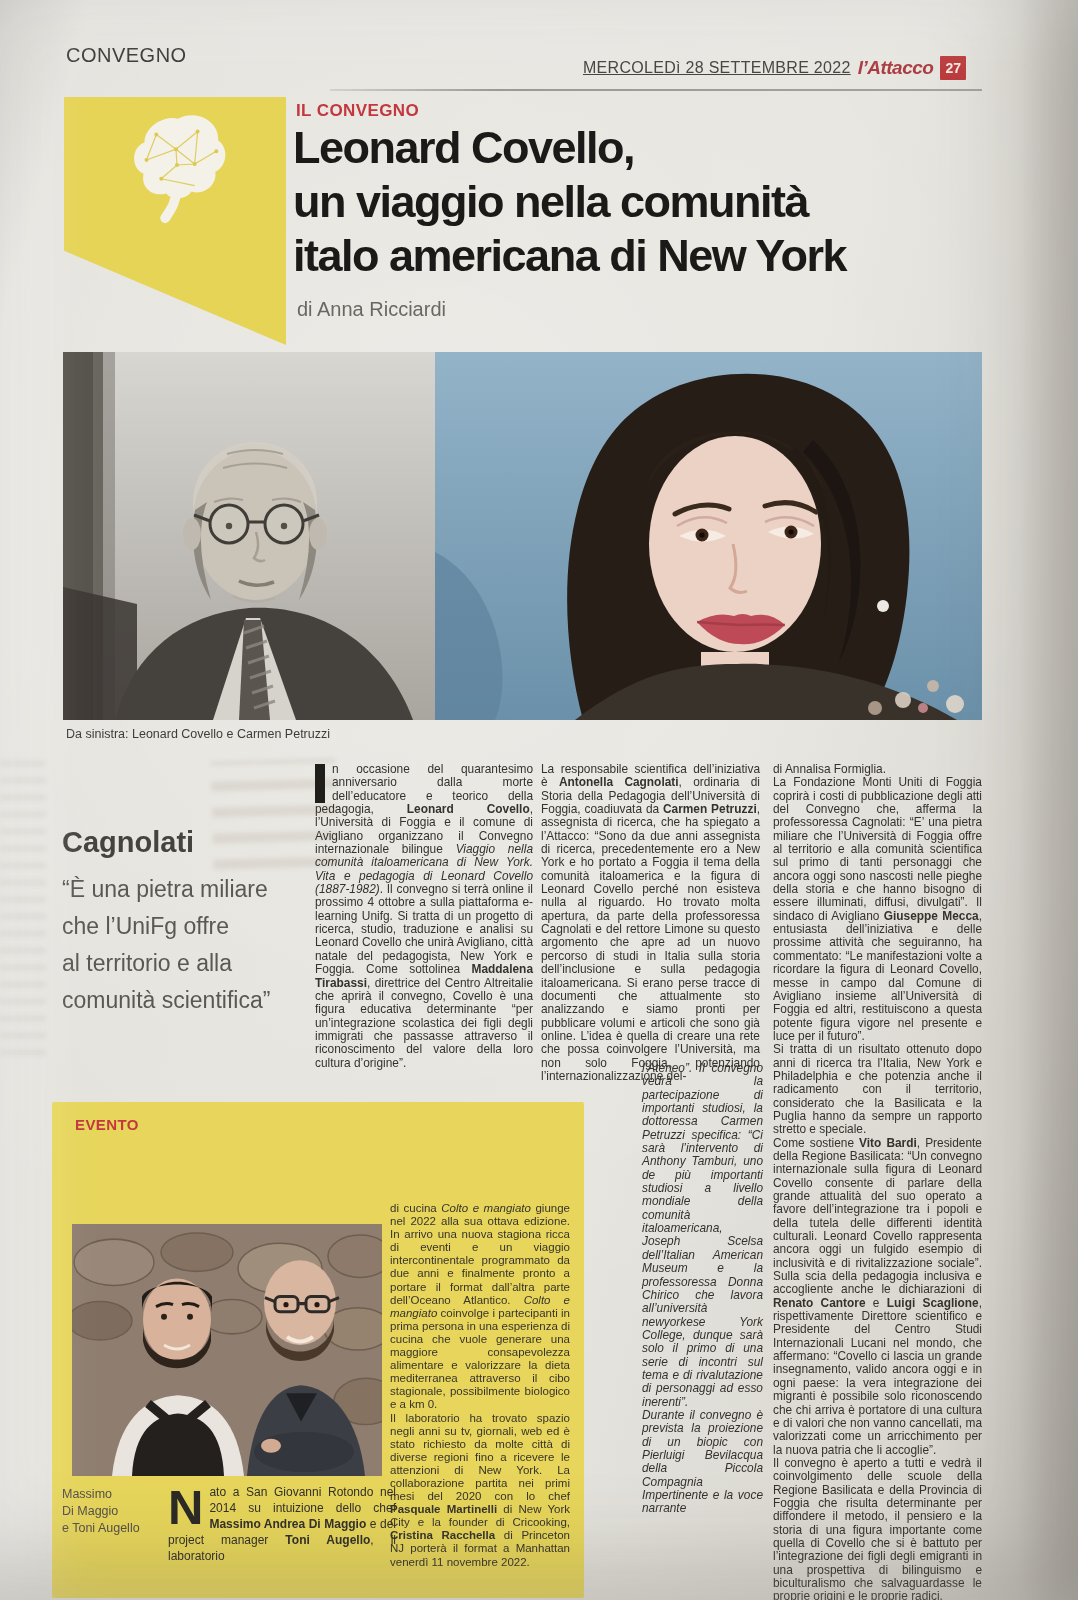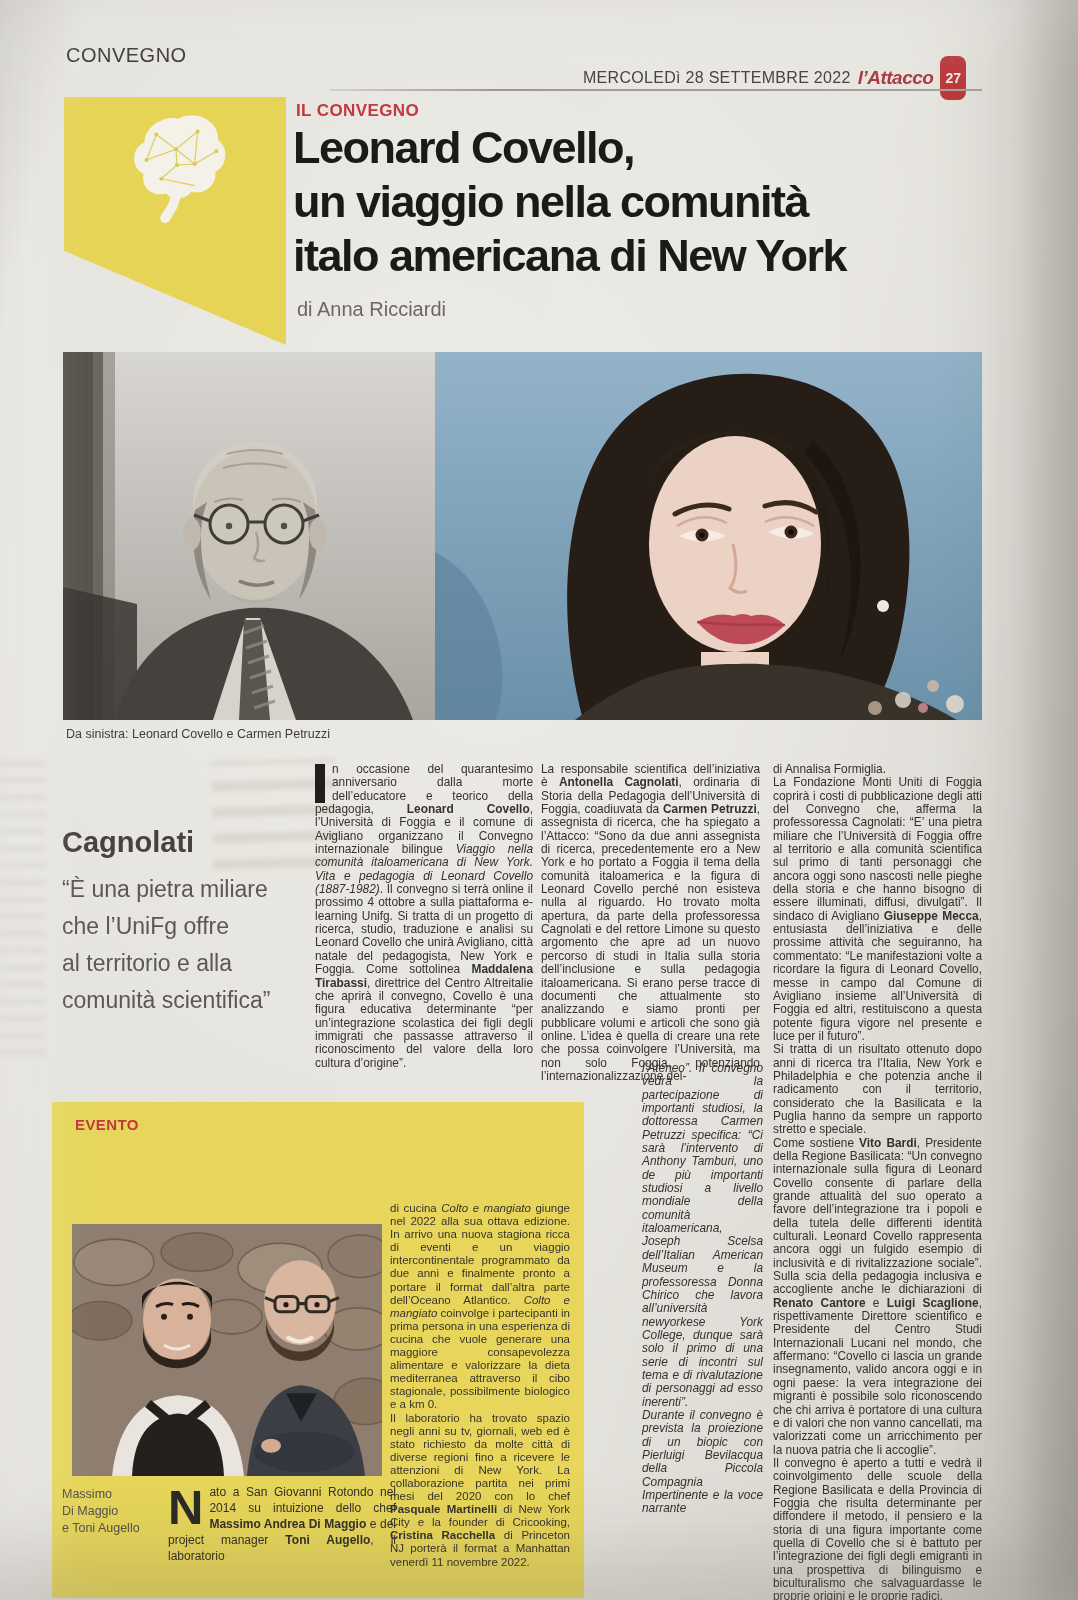--- a/index.html
+++ b/index.html
@@ -11,23 +11,23 @@
       linear-gradient(105deg,#c9c6c0 0%,#e3e1db 6%,#e6e4de 60%,#d9d6d0 88%,#bfbcb6 100%),
       #dfddd7;
   }
   #page::after{content:"";position:absolute;inset:0;pointer-events:none;
     box-shadow:inset -50px -35px 90px rgba(70,64,55,.22), inset 30px 20px 70px rgba(255,255,255,.30);}
   .abs{position:absolute;}
 
   
   .section-label{left:66px;top:44px;font-size:20px;letter-spacing:.5px;color:#3a3836;font-weight:500;}
   .header-right{top:56px;right:112px;display:flex;align-items:center;gap:7px;}
-  .date{font-size:16px;color:#46433e;letter-spacing:.3px;}
+  .date{font-size:16px;color:#46433e;letter-spacing:.3px;text-decoration:underline;}
   .masthead{font-size:19px;font-weight:800;font-style:italic;color:#a93a3f;letter-spacing:-.5px;}
-  .page-badge{background:#bc3a3c;color:#f5ebe3;font-size:14px;font-weight:700;padding:14px 5px;border-radius:8px;}
+  .page-badge{background:#bc3a3c;color:#f5ebe3;font-size:14px;font-weight:700;padding:4px 5px;border-radius:1px;}
   .head-rule{left:330px;right:96px;top:89px;height:2px;background:linear-gradient(to right,rgba(130,126,119,.2),#9d9993 25%,#a6a29c);}
 
   
   .idee{left:64px;top:97px;width:222px;height:248px;background:#e6d456;
         clip-path:polygon(0 0,100% 0,100% 100%,0 62%);}
   .idee .brain{position:absolute;left:52px;top:8px;width:120px;height:118px;}
   .idee .idee-label{position:absolute;left:0;top:128px;width:100%;text-align:center;
         color:#f6f3ea;font-weight:800;font-size:42px;letter-spacing:3px;}
 
   

